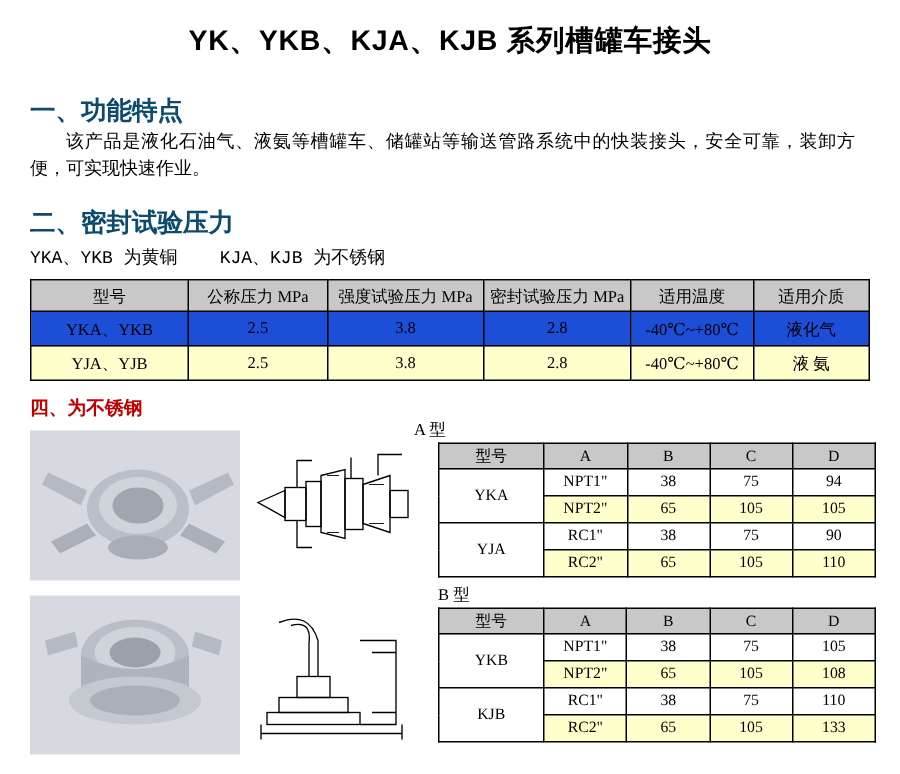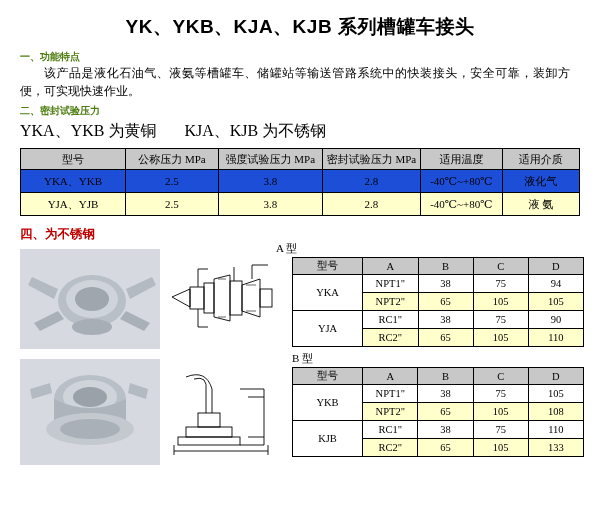--- a/index.html
+++ b/index.html
@@ -23,41 +23,42 @@
   .title {
     text-align: center;
     font-size: 19px;
     font-weight: bold;
     letter-spacing: 0.5px;
     padding-top: 14px;
     padding-bottom: 6px;
     font-family: "Liberation Sans", "DejaVu Sans", sans-serif;
   }
   .section-head {
-    color: #4d7c0f;
+    color: #0c4a6e;
     font-weight: bold;
-    font-size: 10px;
-    margin-left: 20px;
-    margin-top: 4px;
+    font-size: 17px;
+    margin-left: 20px;
+    margin-top: 16px;
     font-family: "Liberation Sans", "DejaVu Sans", sans-serif;
   }
   .para {
     font-size: 12px;
     margin-left: 20px;
     margin-right: 30px;
     line-height: 1.5;
     text-align: justify;
   }
   .para-indent {
     text-indent: 24px;
   }
   .mat-line {
-    font-size: 16px;
+    font-size: 12px;
     margin-left: 20px;
     margin-top: 3px;
+    font-family: Liberation Mono, monospace;
   }
   .mat-line .gap {
     display: inline-block;
     width: 28px;
   }
 
   
   table.grid {
     border-collapse: collapse;
     font-size: 11px;

